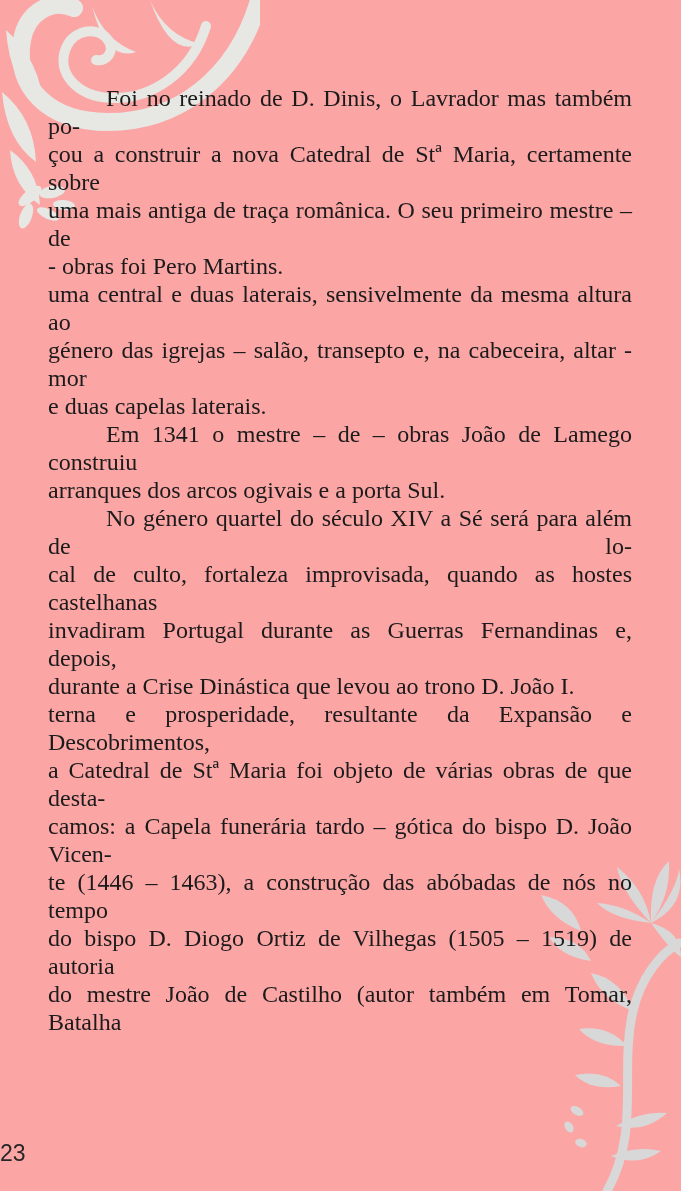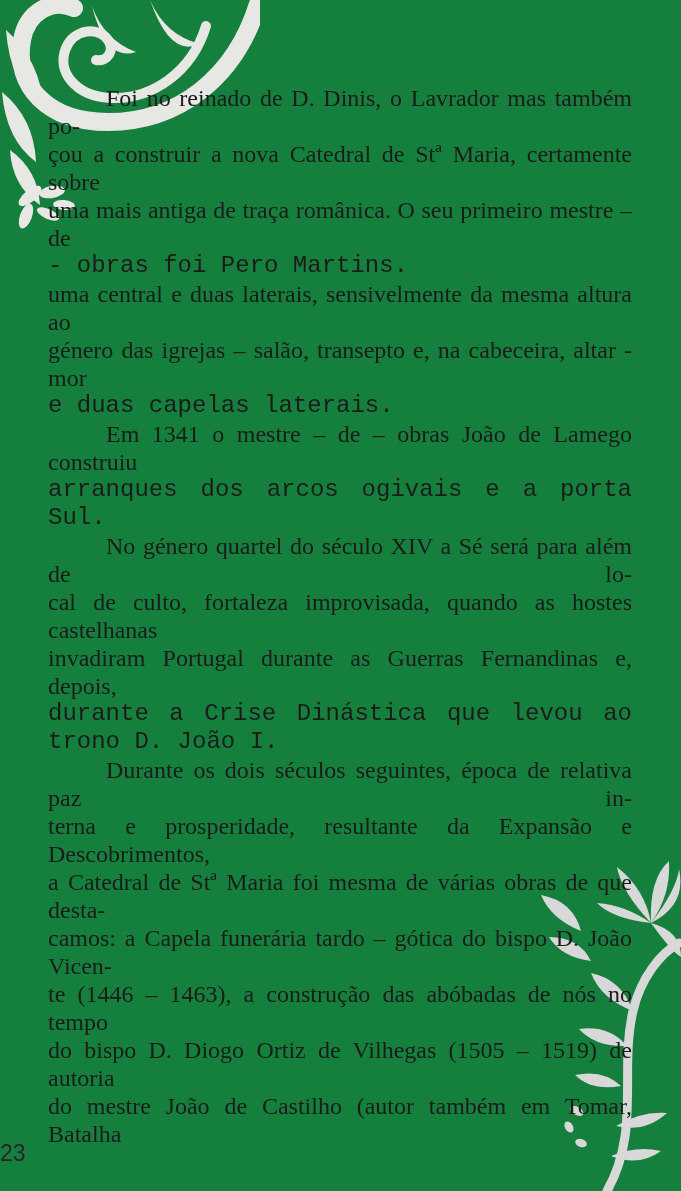--- a/index.html
+++ b/index.html
@@ -1,19 +1,19 @@
 <!DOCTYPE html>
 <html><head>
 <meta charset="utf-8">
 <style>
   html,body{margin:0;padding:0;background:#888;}
   .page{
     position:relative;
     width:681px;height:1191px;
-    background:#15803d;
+    background:#fca5a5;
     overflow:hidden;
     margin:0 auto;
     font-family:"Liberation Serif", serif;
   }
   .ornament{position:absolute;pointer-events:none;}
   .ornament-tl{top:0;left:0;}
   .ornament-br{bottom:0;right:0;}
   .body-text{
     position:absolute;
     left:48px;
@@ -21,21 +21,21 @@
     width:584px;
     font-size:24px;
     line-height:28px;
     color:#1b1b1b;
     z-index:2;
   }
   .line{
     text-align:justify;
     text-align-last:justify;
   }
-  .line.plast{text-align-last:left;font-family:Liberation Mono, monospace;}
+  .line.plast{text-align-last:left;}
   .line.pfirst{text-indent:58px;}
   .page-number{
     position:absolute;
     top:1140px;
     left:0;
     width:100%;
     text-align:left;
     font-family:"Liberation Sans", sans-serif;
     font-size:23px;
     color:#262626;
@@ -92,23 +92,22 @@
       <div class="line plast">- obras foi Pero Martins.</div>
       <div class="line">uma central e duas laterais, sensivelmente da mesma altura ao</div>
       <div class="line">género das igrejas – salão, transepto e, na cabeceira, altar - mor</div>
       <div class="line plast">e duas capelas laterais.</div>
       <div class="line pfirst">Em 1341 o mestre – de – obras João de Lamego construiu</div>
       <div class="line plast">arranques dos arcos ogivais e a porta Sul.</div>
       <div class="line pfirst">No género quartel do século XIV a Sé será para além de lo-</div>
       <div class="line">cal de culto, fortaleza improvisada, quando as hostes castelhanas</div>
       <div class="line">invadiram Portugal durante as Guerras Fernandinas e, depois,</div>
       <div class="line plast">durante a Crise Dinástica que levou ao trono D. João I.</div>
-      <div class="line pfirst">Durante os dois séculos seguintes, época de relativa paz in-</div>
       <div class="line">terna e prosperidade, resultante da Expansão e Descobrimentos,</div>
-      <div class="line">a Catedral de Stª Maria foi mesma de várias obras de que desta-</div>
+      <div class="line">a Catedral de Stª Maria foi objeto de várias obras de que desta-</div>
       <div class="line">camos: a Capela funerária tardo – gótica do bispo D. João Vicen-</div>
       <div class="line">te (1446 – 1463), a construção das abóbadas de nós no tempo</div>
       <div class="line">do bispo D. Diogo Ortiz de Vilhegas (1505 – 1519) de autoria</div>
       <div class="line">do mestre João de Castilho (autor também em Tomar, Batalha</div>
     </div>
 
   <div class="page-number">23</div>
 
 </div>
 

